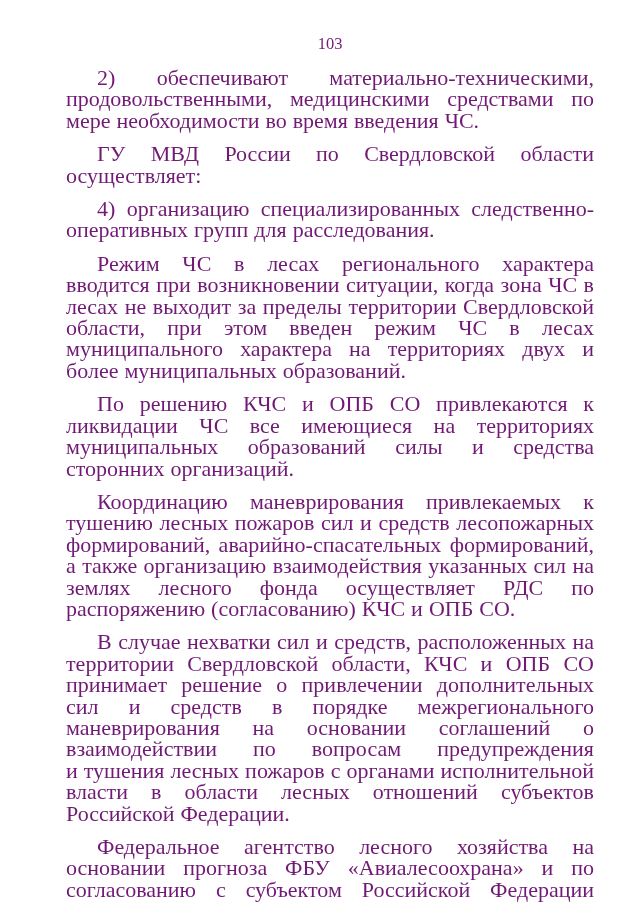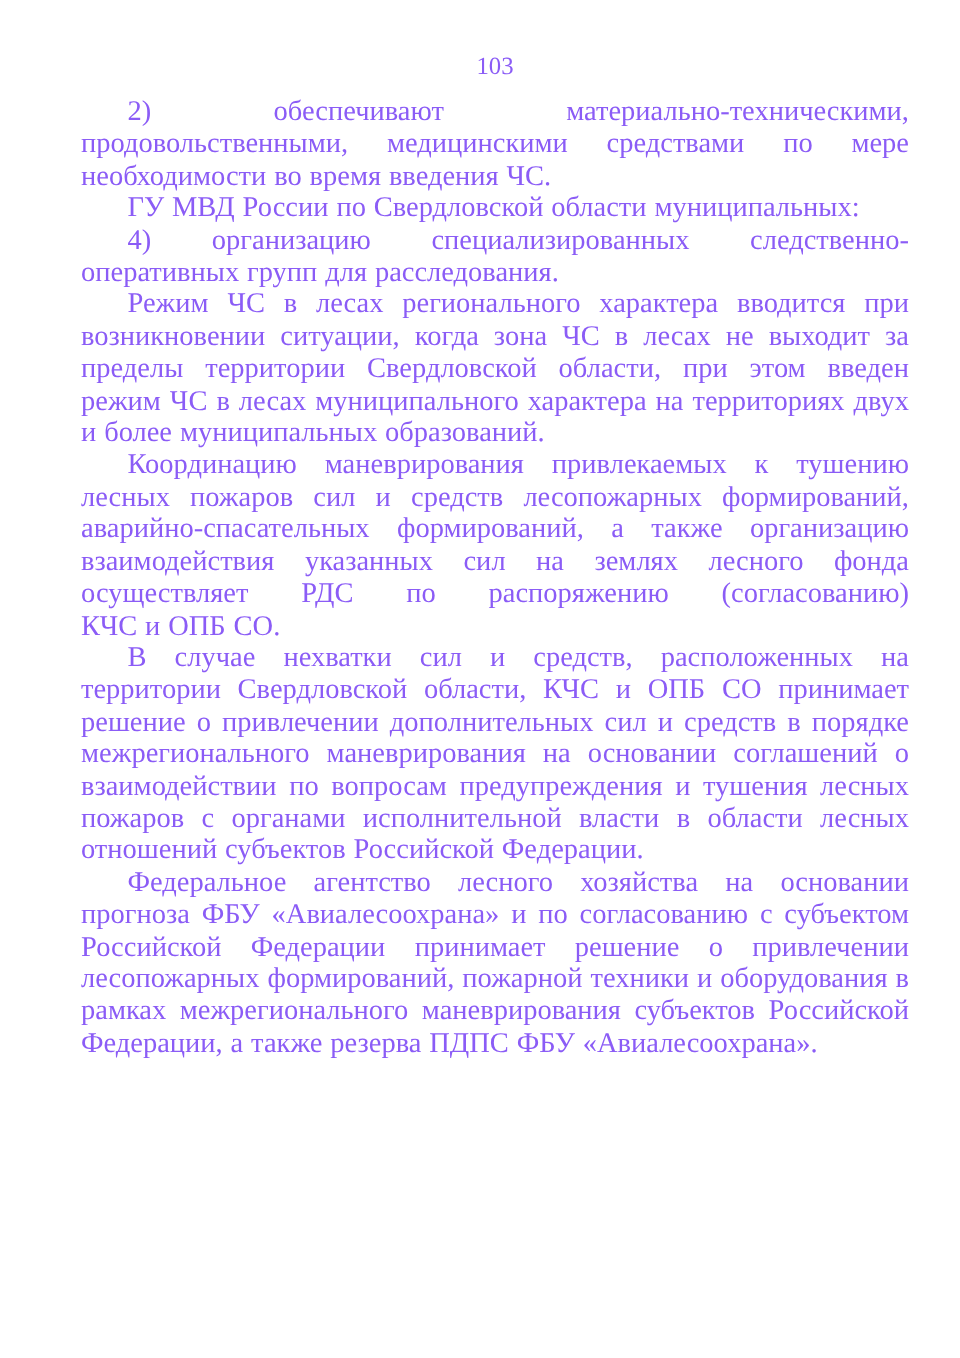--- a/index.html
+++ b/index.html
@@ -11,47 +11,48 @@
     width: 640px;
     height: 905px;
     overflow: hidden;
   }
   .page {
     box-sizing: border-box;
     width: 640px;
     height: 905px;
     padding: 33px 34px 40px 54px;
     background: #ffffff;
-    color: #8b5cf6;
+    color: #701a75;
     font-family: "Liberation Serif", "DejaVu Serif", serif;
   }
   .page-number {
     text-align: center;
     font-size: 16.5px;
     line-height: 22px;
     margin-bottom: 9px;
   }
   .text-body p.para {
-    margin: 0;
-    font-size: 19px;
+    margin: 12px;
+    font-size: 22px;
     line-height: 21.4px;
     text-align: justify;
     text-indent: 31px;
     word-spacing: 0.5px;
   }
 </style>
 </head>
 <body>
 
 <div class="page">
   <div class="page-number">103</div>
 
   <div class="text-body">
     <p class="para">2) обеспечивают материально-техническими, продовольственными, медицинскими средствами по мере необходимости во время введения ЧС.</p>
-    <p class="para">ГУ МВД России по Свердловской области муниципальных:</p>
+    <p class="para">ГУ МВД России по Свердловской области осуществляет:</p>
     <p class="para">4) организацию специализированных следственно-оперативных групп для расследования.</p>
     <p class="para">Режим ЧС в лесах регионального характера вводится при возникновении ситуации, когда зона ЧС в лесах не выходит за пределы территории Свердловской области, при этом введен режим ЧС в лесах муниципального характера на&nbsp;территориях двух и более муниципальных образований.</p>
+    <p class="para">По решению КЧС&nbsp;и&nbsp;ОПБ СО привлекаются к ликвидации ЧС все имеющиеся на&nbsp;территориях муниципальных образований силы и средства сторонних организаций.</p>
     <p class="para">Координацию маневрирования привлекаемых к тушению лесных пожаров сил и средств лесопожарных формирований, аварийно-спасательных формирований, а также организацию взаимодействия указанных сил на землях лесного фонда осуществляет РДС по распоряжению (согласованию) КЧС&nbsp;и&nbsp;ОПБ&nbsp;СО.</p>
     <p class="para">В случае нехватки сил и средств, расположенных на территории Свердловской области, КЧС&nbsp;и&nbsp;ОПБ СО принимает решение о привлечении дополнительных сил и&nbsp;средств в порядке межрегионального маневрирования на&nbsp;основании соглашений о взаимодействии по вопросам предупреждения и&nbsp;тушения лесных пожаров с&nbsp;органами исполнительной власти в области лесных отношений субъектов Российской Федерации.</p>
     <p class="para">Федеральное агентство лесного хозяйства на основании прогноза ФБУ&nbsp;«Авиалесоохрана» и по согласованию с&nbsp;субъектом Российской Федерации принимает решение о привлечении лесопожарных формирований, пожарной техники и оборудования в рамках межрегионального маневрирования субъектов Российской Федерации, а также резерва ПДПС ФБУ «Авиалесоохрана».</p>
 
   </div>
 </div>
 
 </body></html>

